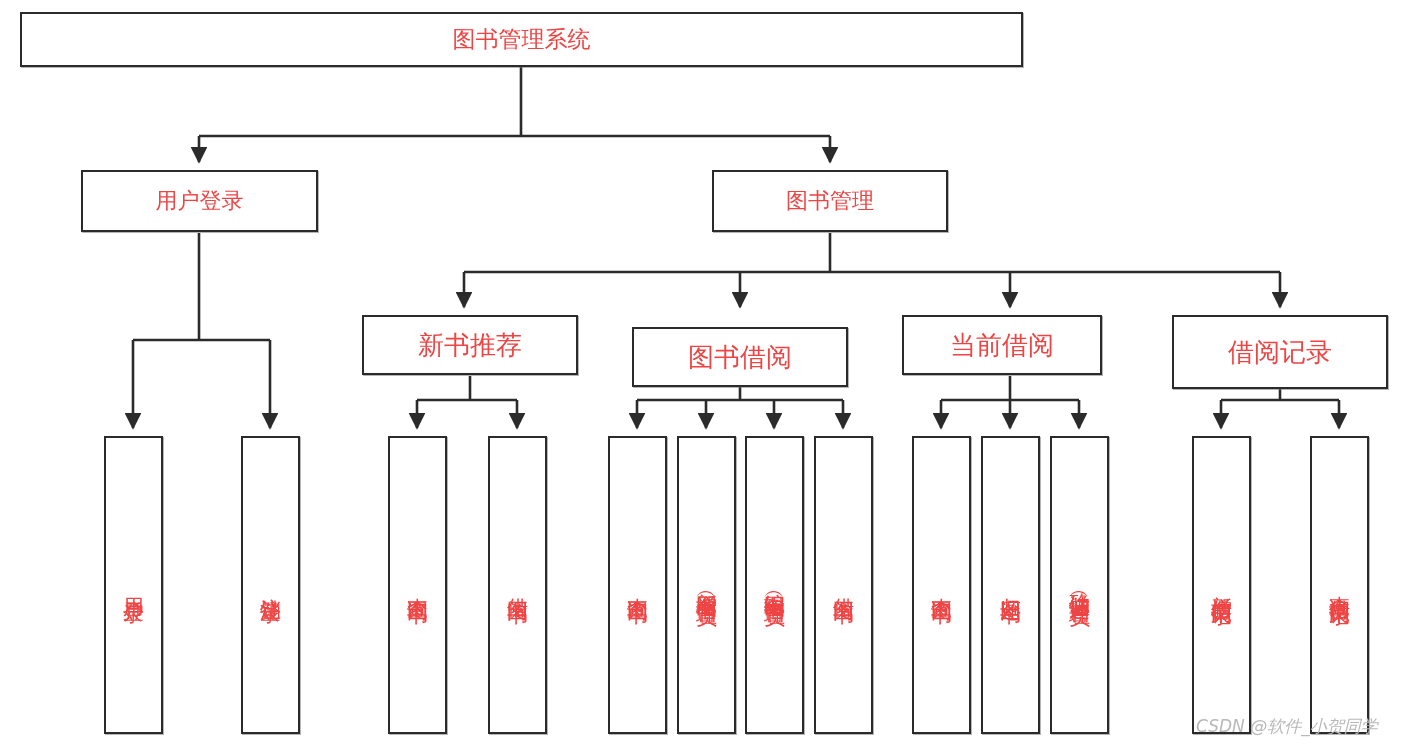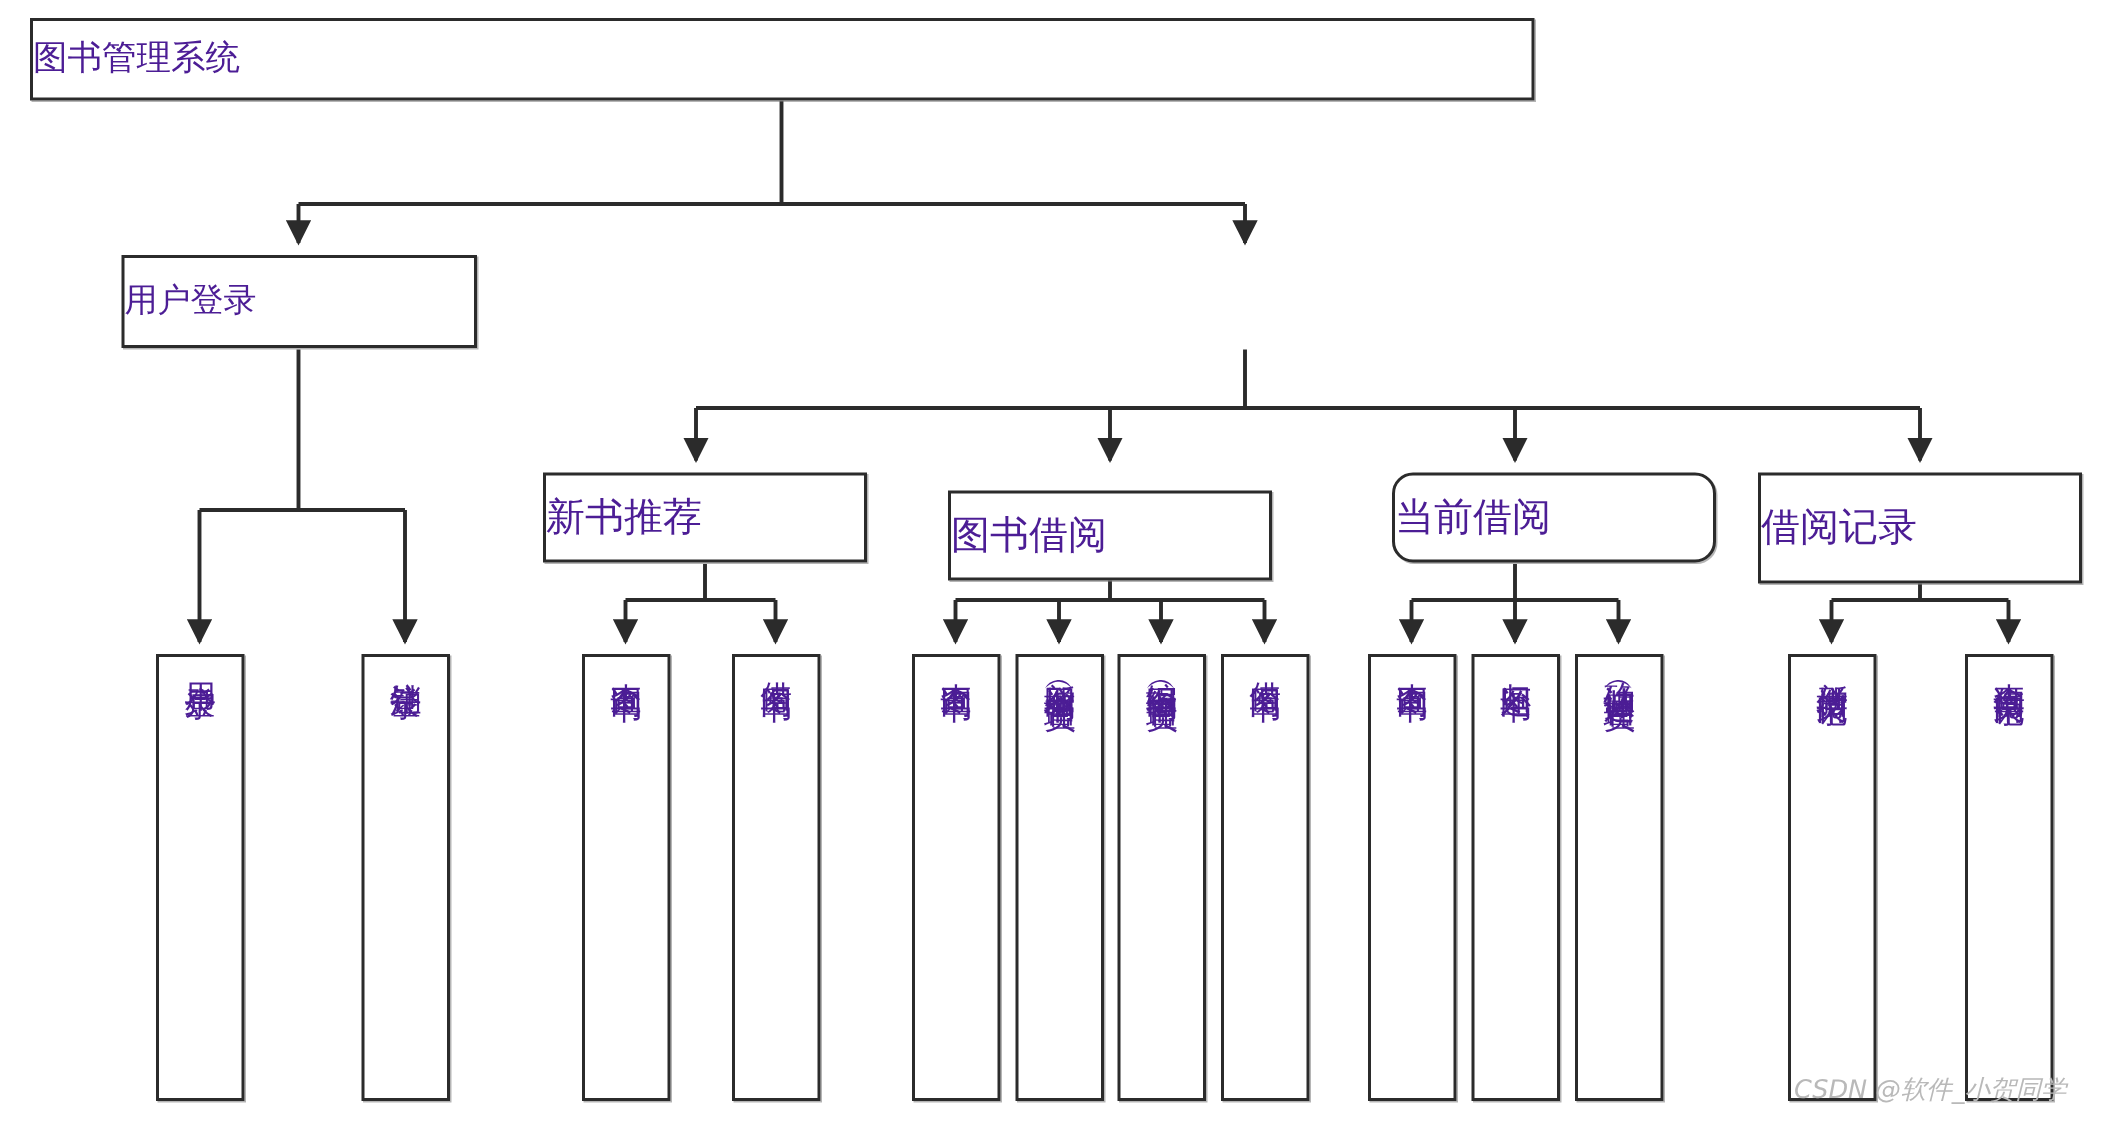--- a/index.html
+++ b/index.html
@@ -27,22 +27,22 @@
     pointer-events: none;
   }
   .node {
     position: absolute;
     box-sizing: border-box;
     background: #ffffff;
     border: 2px solid #2b2b2b;
     box-shadow: 1px 1px 0 0 rgba(120,120,120,0.55);
     display: flex;
     align-items: center;
-    justify-content: flex-start;
-    color: #4c1d95;
+    justify-content: center;
+    color: #ef4444;
     z-index: 2;
   }
   .node .label {
     display: block;
     text-align: center;
     line-height: 1.18;
     white-space: pre;
   }
   .node-root .label   { font-size: 23px; }
   .node-l1 .label     { font-size: 22px; }
@@ -125,28 +125,31 @@
     </g>
   </svg>
 
   <div class="node node-root" style="left:20px; top:12px; width:1003px; height:55px;">
     <span class="label">图书管理系统</span>
   </div>
 
   <div class="node node-l1" style="left:81px; top:170px; width:237px; height:62px;">
     <span class="label">用户登录</span>
   </div>
+  <div class="node node-l1" style="left:712px; top:170px; width:236px; height:62px;">
+    <span class="label">图书管理</span>
+  </div>
 
   <div class="node node-l2" style="left:362px; top:315px; width:216px; height:60px;">
     <span class="label">新书推荐</span>
   </div>
   <div class="node node-l2" style="left:632px; top:327px; width:216px; height:60px;">
     <span class="label">图书借阅</span>
   </div>
-  <div class="node node-l2" style="left:928px; top:315px; width:216px; height:60px;border-radius:14px;">
+  <div class="node node-l2" style="left:902px; top:315px; width:200px; height:60px;">
     <span class="label">当前借阅</span>
   </div>
   <div class="node node-l2" style="left:1172px; top:315px; width:216px; height:74px;">
     <span class="label">借阅记录</span>
   </div>
 
   <div class="node node-leaf" style="left:104px; top:436px; width:59px; height:298px;">
     <span class="label">用户登录</span>
   </div>
   <div class="node node-leaf" style="left:241px; top:436px; width:59px; height:298px;">

